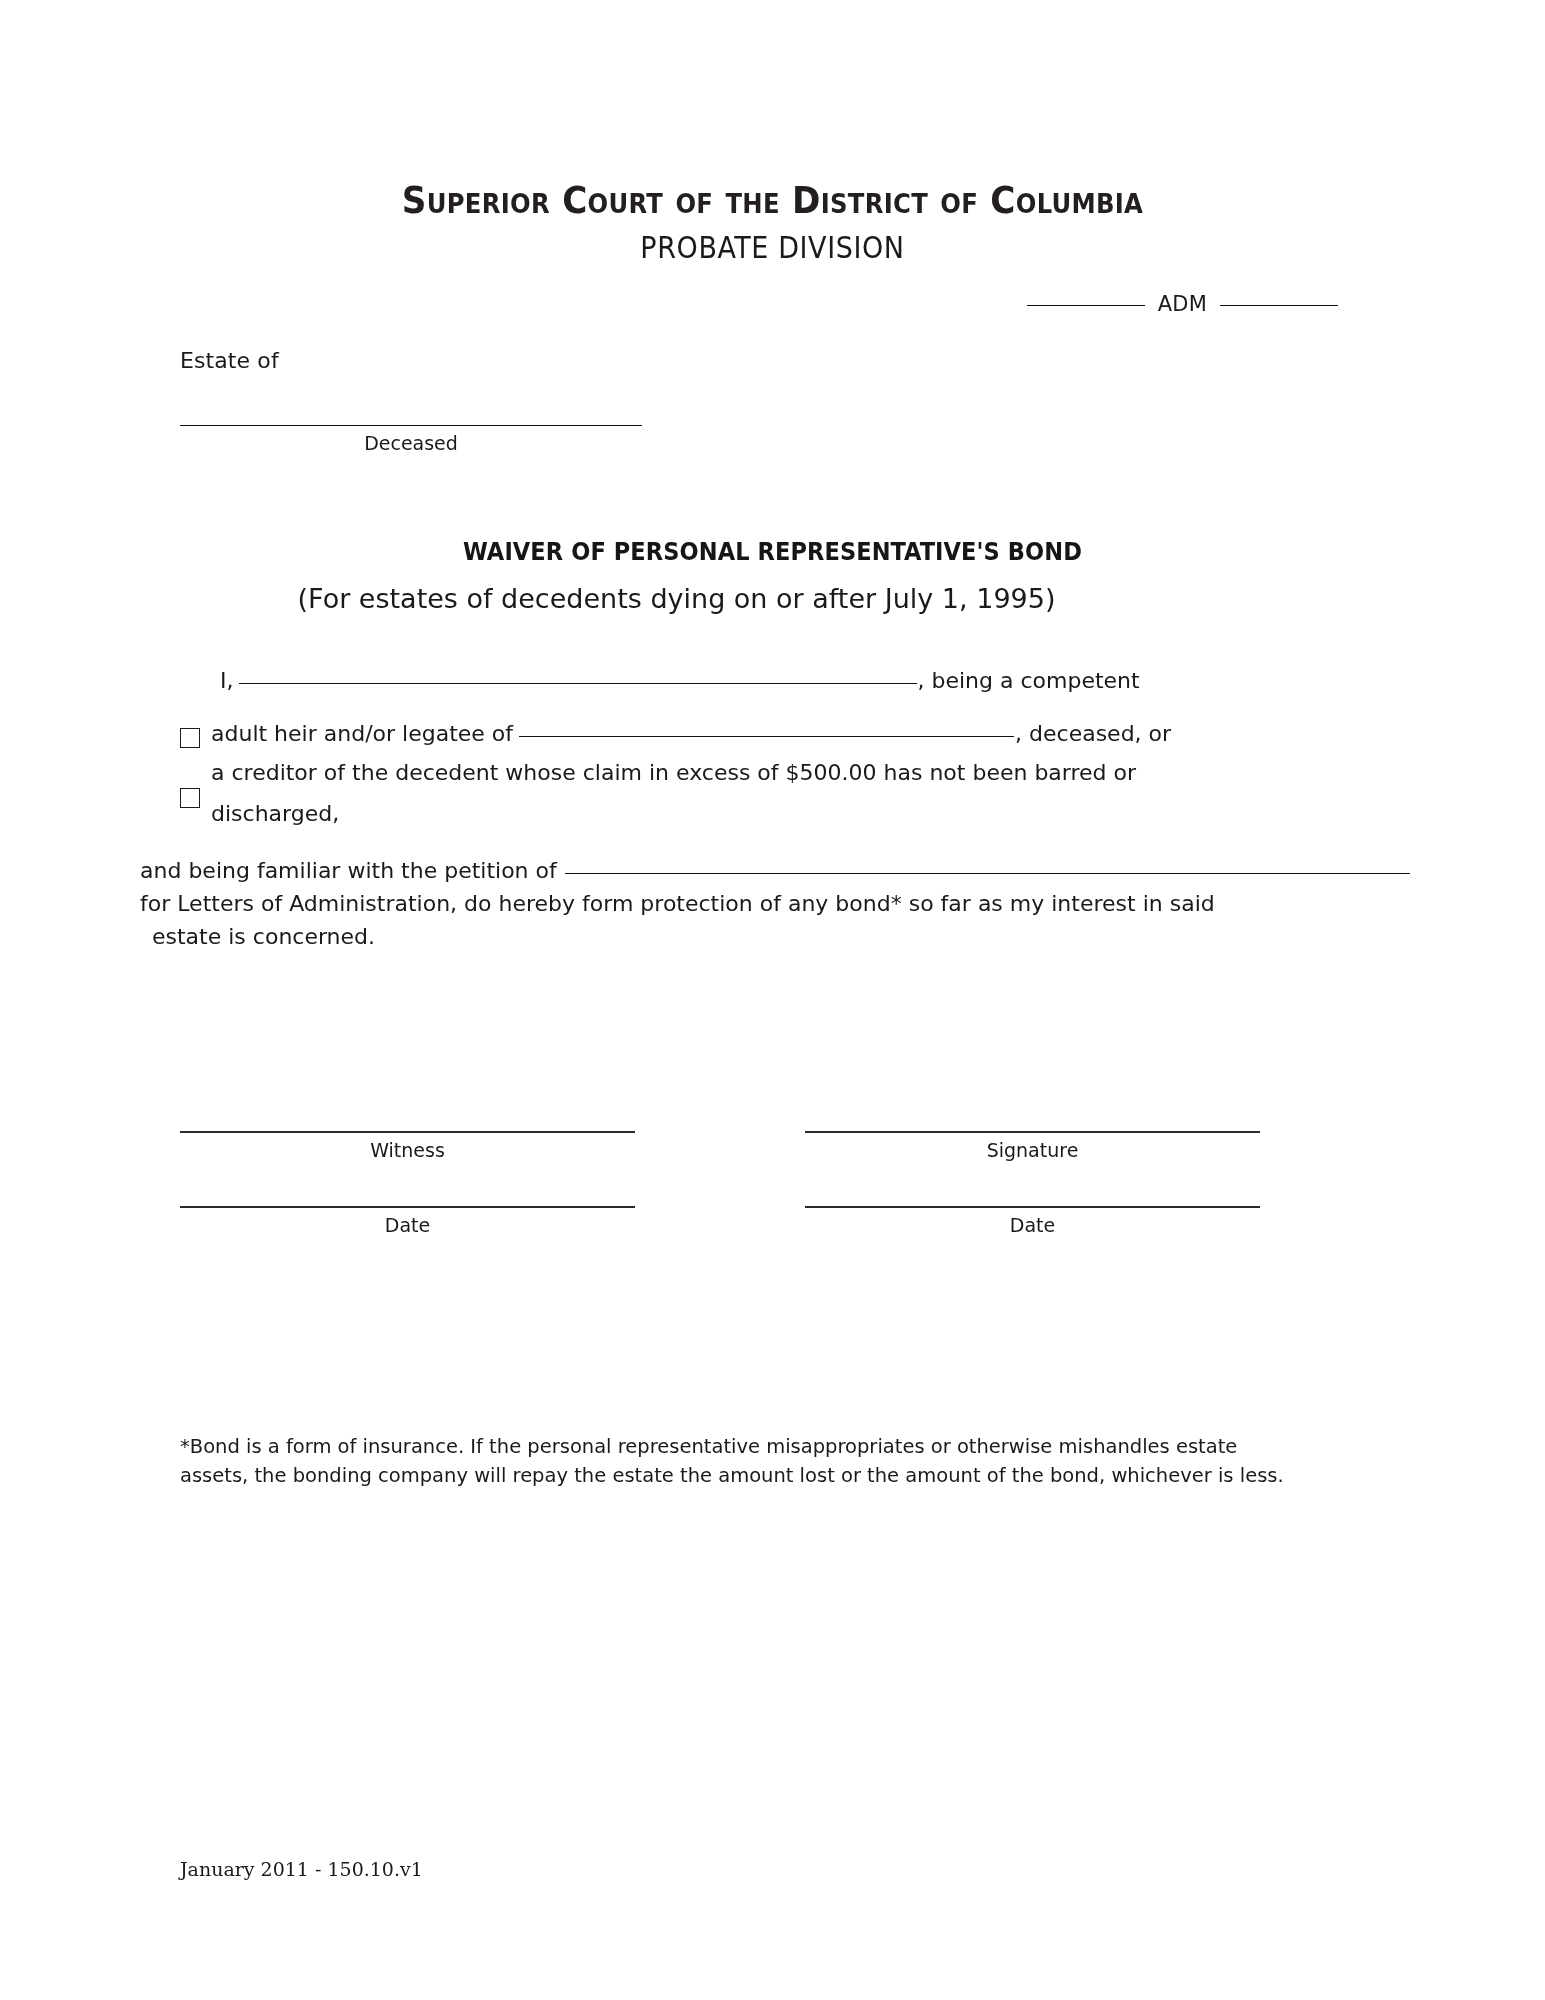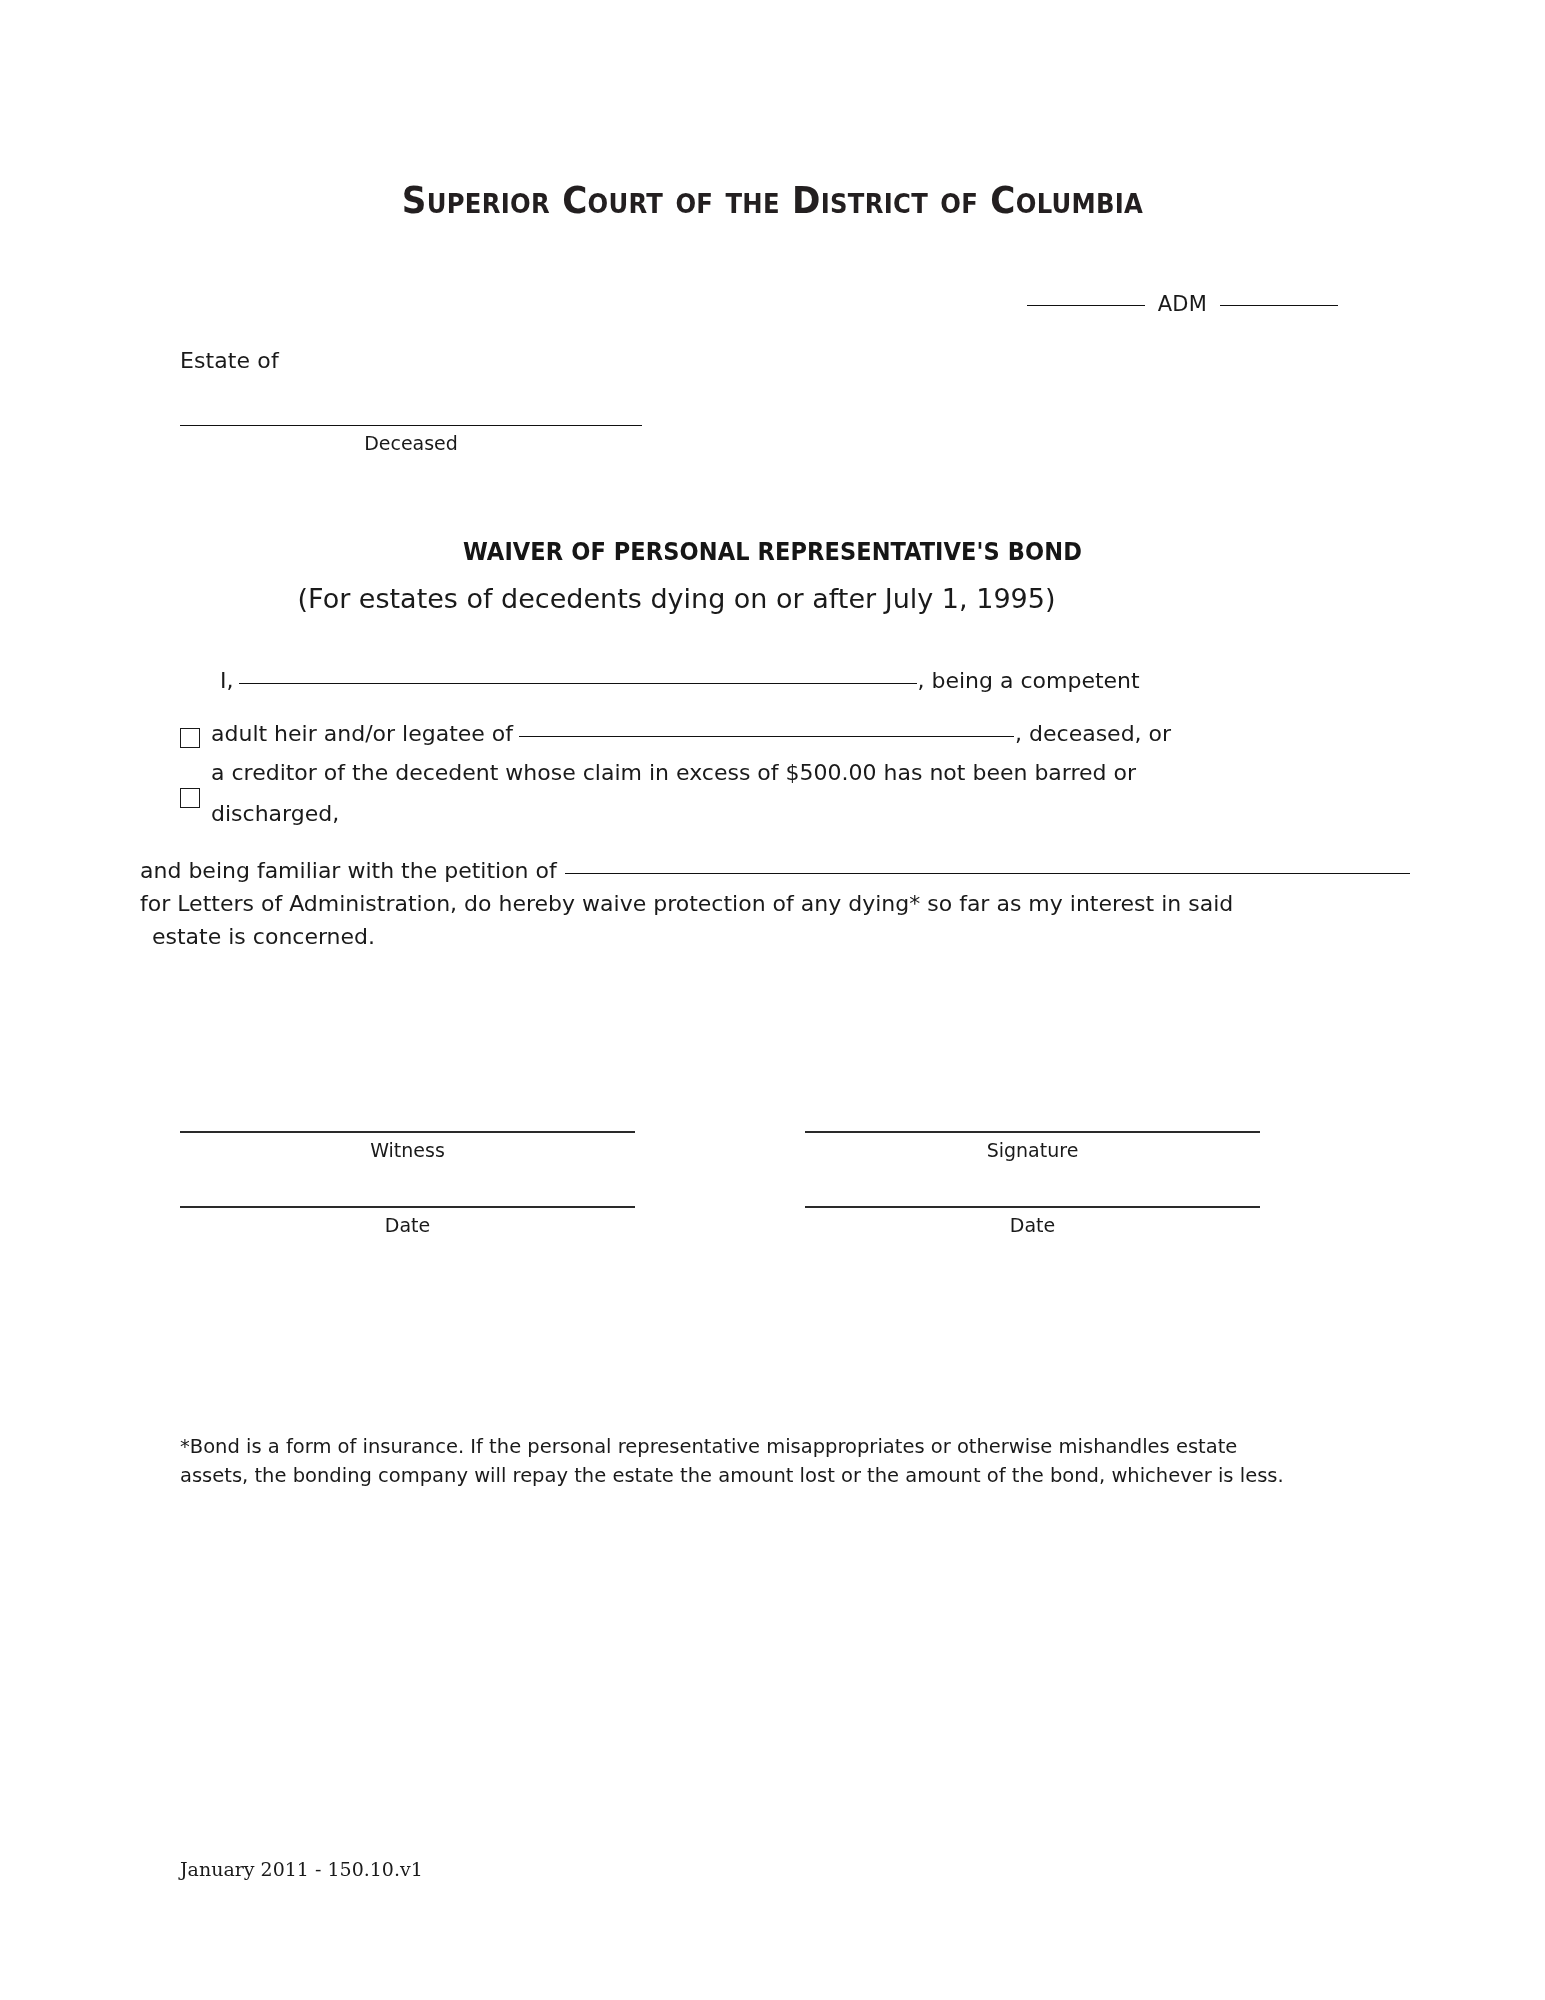--- a/index.html
+++ b/index.html
@@ -233,20 +233,21 @@
     color: #1a1a1a;
     white-space: nowrap;
   }
 </style>
 </head>
 <body>
 
 <div class="page">
 
   <div class="court-title">Superior Court of the District of Columbia</div>
+  <div class="division-title">PROBATE DIVISION</div>
 
   <div class="adm-row">
     <span class="adm-blank"></span><span class="adm-label">ADM</span><span class="adm-blank"></span>
   </div>
 
   <div class="estate-of">Estate of</div>
   <div class="deceased-rule"></div>
   <div class="deceased-label">Deceased</div>
 
   <div class="form-heading">WAIVER OF PERSONAL REPRESENTATIVE'S BOND</div>
@@ -265,21 +266,21 @@
 
     <div class="cbrow cbrow-2">
       <span class="checkbox"></span>
       <span class="cb-text">a creditor of the decedent whose claim in excess of $500.00 has not been barred or discharged,</span>
     </div>
 
     <div class="petition-row">
       <span>and being familiar with the petition of</span><span class="blank-inline blank-petition"></span>
     </div>
 
-    <div class="para-line para-line-1">for Letters of Administration, do hereby waive protection of any dying* so far as my interest in said</div>
+    <div class="para-line para-line-1">for Letters of Administration, do hereby form protection of any bond* so far as my interest in said</div>
     <div class="para-line para-line-2">estate is concerned.</div>
   </div>
 
   <div class="sig-rule sig-left rule-witness"></div>
   <div class="sig-label sig-left label-witness">Witness</div>
 
   <div class="sig-rule sig-right rule-signature"></div>
   <div class="sig-label sig-right label-signature">Signature</div>
 
   <div class="sig-rule sig-left rule-date-l"></div>

